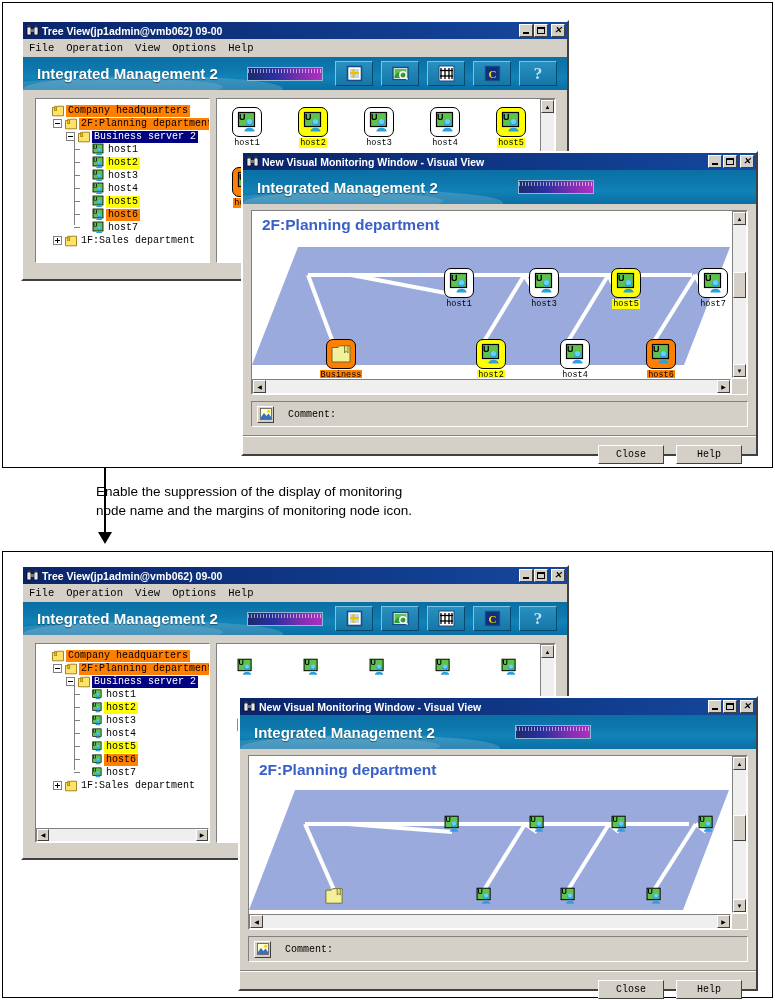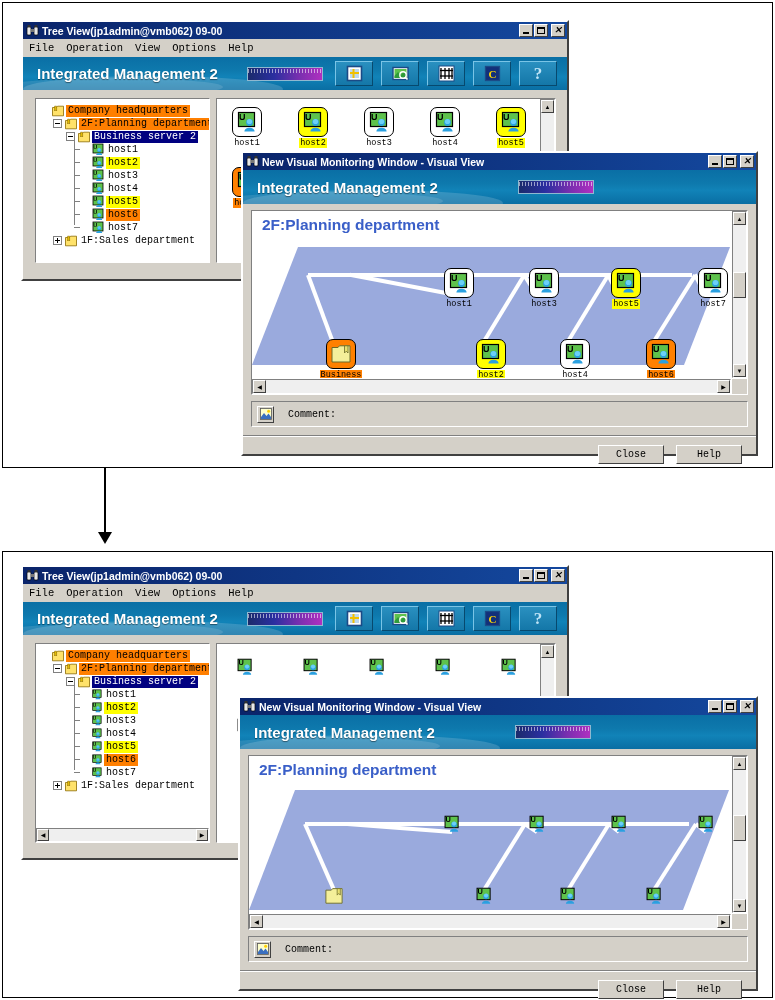--- a/index.html
+++ b/index.html
@@ -733,20 +733,22 @@
     <div class="sep-line2" style="left:0; right:0; top:232px;"></div>
 
     <div class="dlgbtn" style="right:92px; top:241px;">Close</div>
     <div class="dlgbtn" style="right:14px; top:241px;">Help</div>
   </div>
 </div>
 
 <div id="annotation">
   <div class="ann-line"></div>
   <div class="ann-arrow"></div>
+  <div class="ann-text">Enable the suppression of the display of monitoring
+node name and the margins of monitoring node icon.</div>
 </div>
 
 <div class="panel-box" id="panel-bot"></div>
 
 <div class="win" id="win-tree-bot" style="left:21px; top:565px; width:548px; height:295px;">
   <div class="titlebar">
     <span class="tb-icon">
       <svg width="13" height="13" viewBox="0 0 13 13">
         <rect x="1" y="3" width="4" height="8" rx="1" fill="#e8e8e8" stroke="#000" stroke-width="0.7"></rect>
         <rect x="8" y="3" width="4" height="8" rx="1" fill="#e8e8e8" stroke="#000" stroke-width="0.7"></rect>

